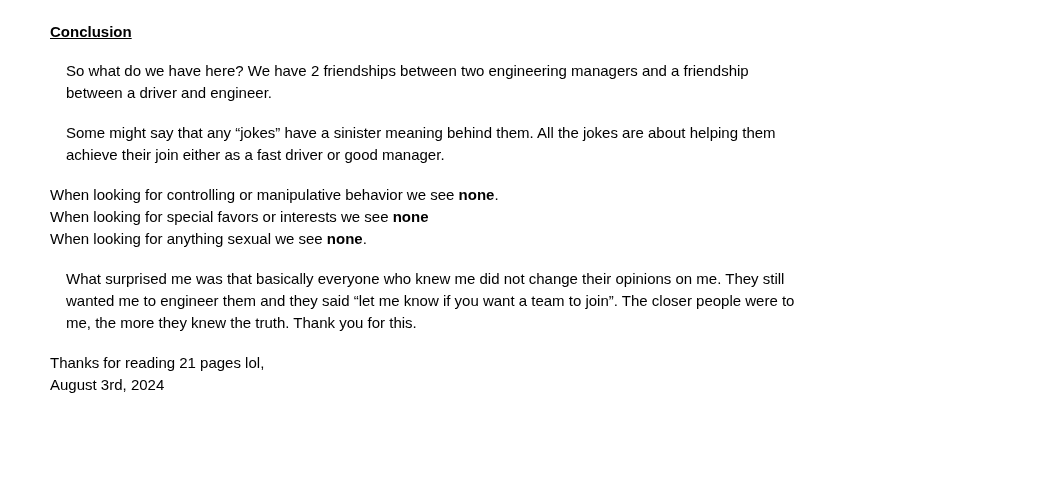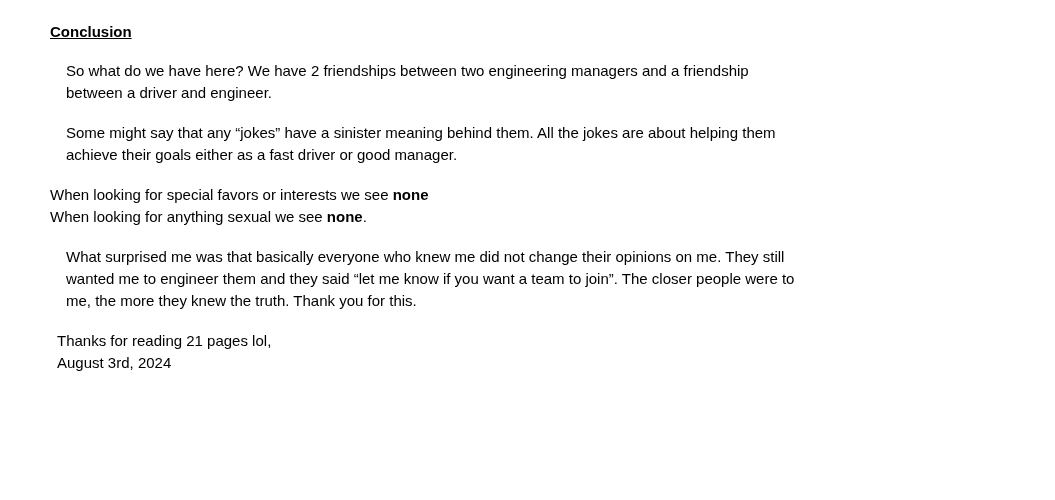--- a/index.html
+++ b/index.html
@@ -36,36 +36,39 @@
   }
   .block {
     margin: 0 0 18px 0;
   }
   .line {
     font-size: 15px;
     line-height: 22px;
     max-width: 952px;
   }
   .sign {
-    margin: 7px;
+    margin: 0;
   }
   b { font-weight: bold; }
 </style>
 </head>
 <body>
 
 <div class="page">
 
   <div class="heading">Conclusion</div>
 
   <p class="para">So what do we have here? We have 2 friendships between two engineering managers and a friendship between a driver and engineer.</p>
 
-  <p class="para">Some might say that any “jokes” have a sinister meaning behind them. All the jokes are about helping them achieve their goals either as a fast driver or good manager.</p>
+  <p class="para">Some might say that any “jokes” have a sinister meaning behind them. All the jokes are about helping them achieve their join either as a fast driver or good manager.</p>
 
   <div class="block">
+    <div class="line">
+      <span>When looking for controlling or manipulative behavior we see </span><b>none</b><span>.</span>
+    </div>
     <div class="line">
       <span>When looking for special favors or interests we see </span><b>none</b><span></span>
     </div>
     <div class="line">
       <span>When looking for anything sexual we see </span><b>none</b><span>.</span>
     </div>
   </div>
 
   <p class="para">What surprised me was that basically everyone who knew me did not change their opinions on me. They still wanted me to engineer them and they said “let me know if you want a team to join”. The closer people were to me, the more they knew the truth. Thank you for this.</p>
 

